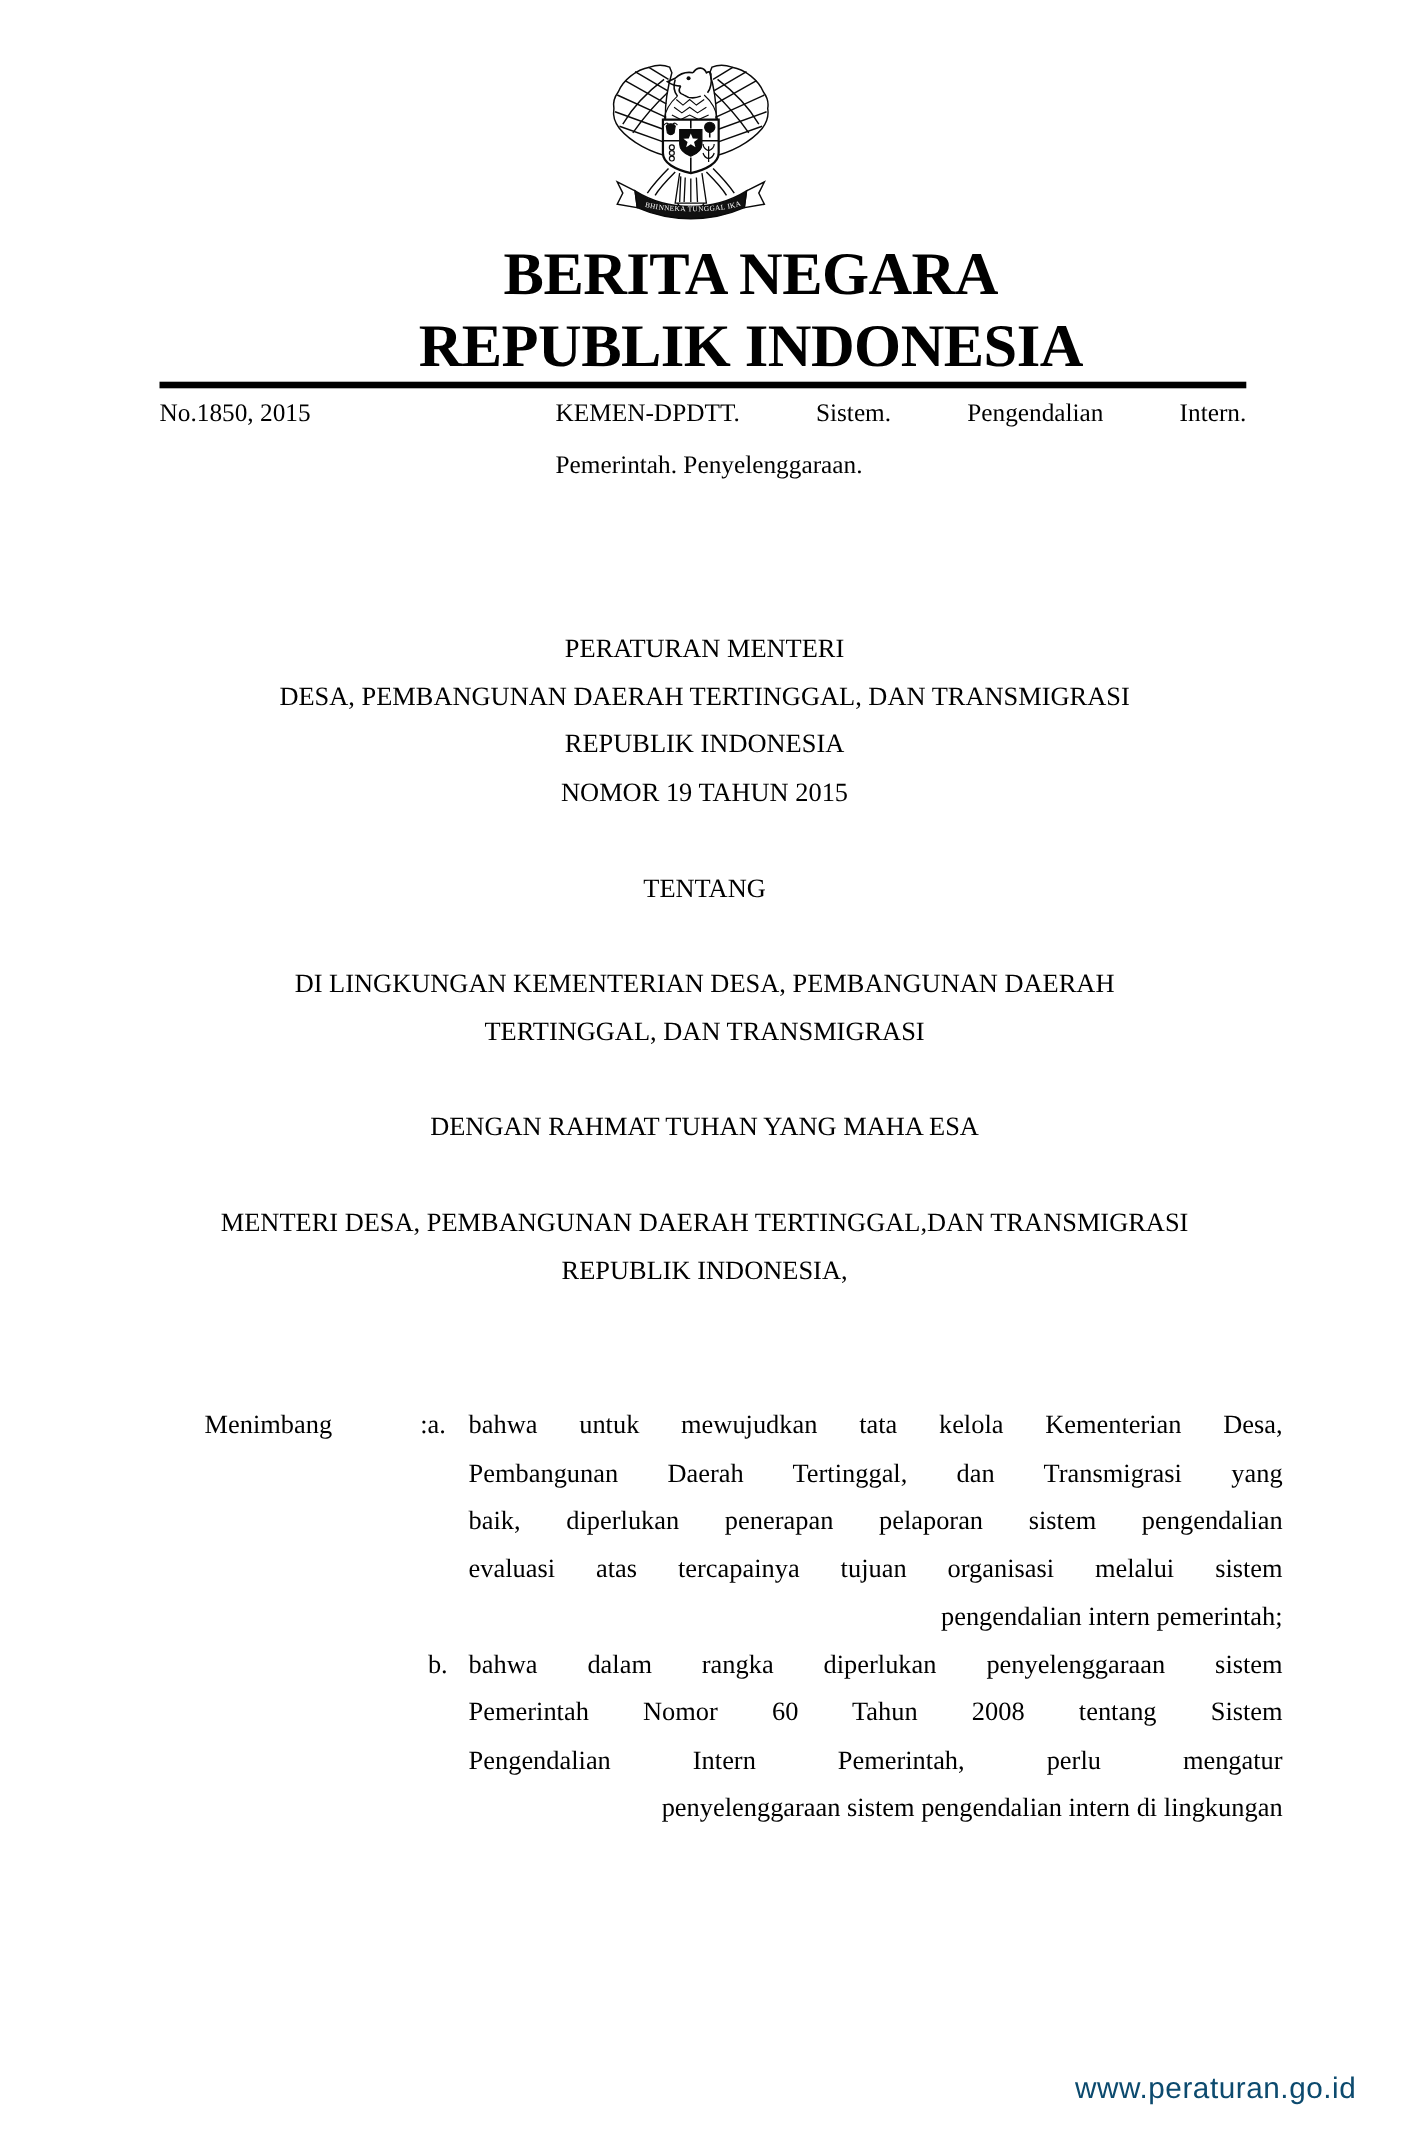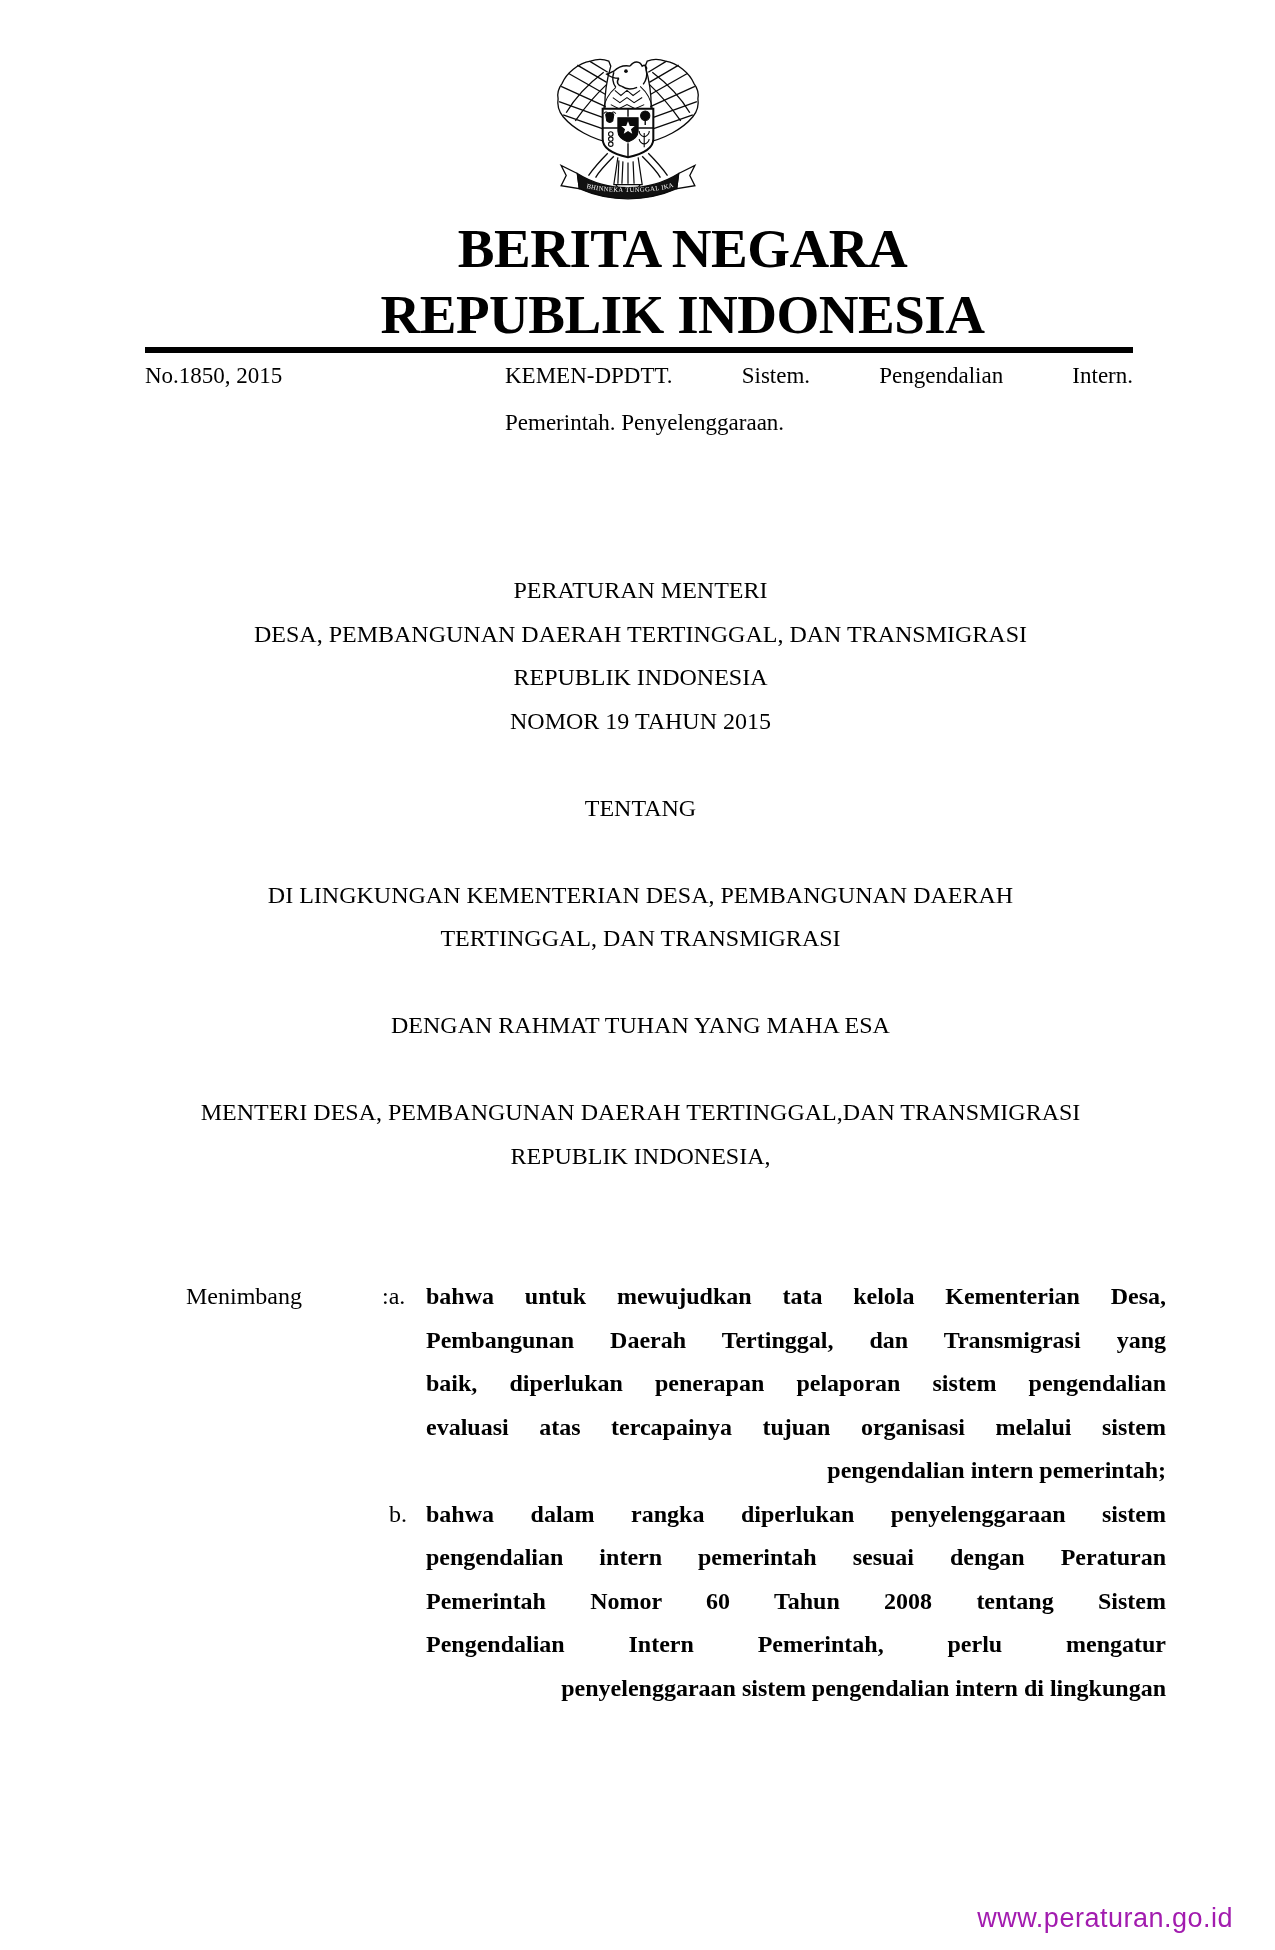--- a/index.html
+++ b/index.html
@@ -64,33 +64,32 @@
     line-height: 43.5px;
   }
   .c { text-align: center; }
   .gap1 { margin-top: 43.5px; }
   .gap2 { margin-top: 97px; }
 
   
   .consider-row { display: flex; align-items: flex-start; text-align: left; margin-left: 36px; }
   .col-label  { width: 196px; flex: none; }
   .col-marker { width: 44px;  flex: none; }
-  .col-text   { width: 740px; flex: none; font-weight: bold; }
+  .col-text   { width: 740px; flex: none; }
   .row-b .col-marker { padding-left: 7px; box-sizing: border-box; }
   .col-text .last { text-align: right; }
 
   
   .footer {
     position: absolute;
     right: 42px; top: 1883px;
     font-family: "Liberation Sans", "DejaVu Sans", sans-serif;
     font-size: 27px;
-    color: #a21caf;
+    color: #0c4a6e;
     letter-spacing: 0.5px;
-    margin-top: 20px;
   }
 </style>
 </head>
 <body>
 
 <div class="page">
 
   <svg class="emblem" viewBox="0 0 152 152" xmlns="http://www.w3.org/2000/svg">
     <defs>
       <g id="wingL" fill="none" stroke="#0a0a0a" stroke-width="1.3">
@@ -219,21 +218,20 @@
           <div class="jline">baik, diperlukan penerapan pelaporan sistem pengendalian</div>
           <div class="jline">evaluasi atas tercapainya tujuan organisasi melalui sistem</div>
           <div class="last">pengendalian intern pemerintah;</div>
         </div>
       </div>
       <div class="consider-row row-b">
         <div class="col-label"></div>
         <div class="col-marker">b.</div>
         <div class="col-text">
           <div class="jline">bahwa dalam rangka diperlukan penyelenggaraan sistem</div>
-          <div class="jline">pengendalian intern pemerintah sesuai dengan Peraturan</div>
           <div class="jline">Pemerintah Nomor 60 Tahun 2008 tentang Sistem</div>
           <div class="jline">Pengendalian Intern Pemerintah, perlu mengatur</div>
           <div class="last">penyelenggaraan sistem pengendalian intern di lingkungan</div>
         </div>
       </div>
     </div>
 
   </div>
 
   <div class="footer">www.peraturan.go.id</div>

